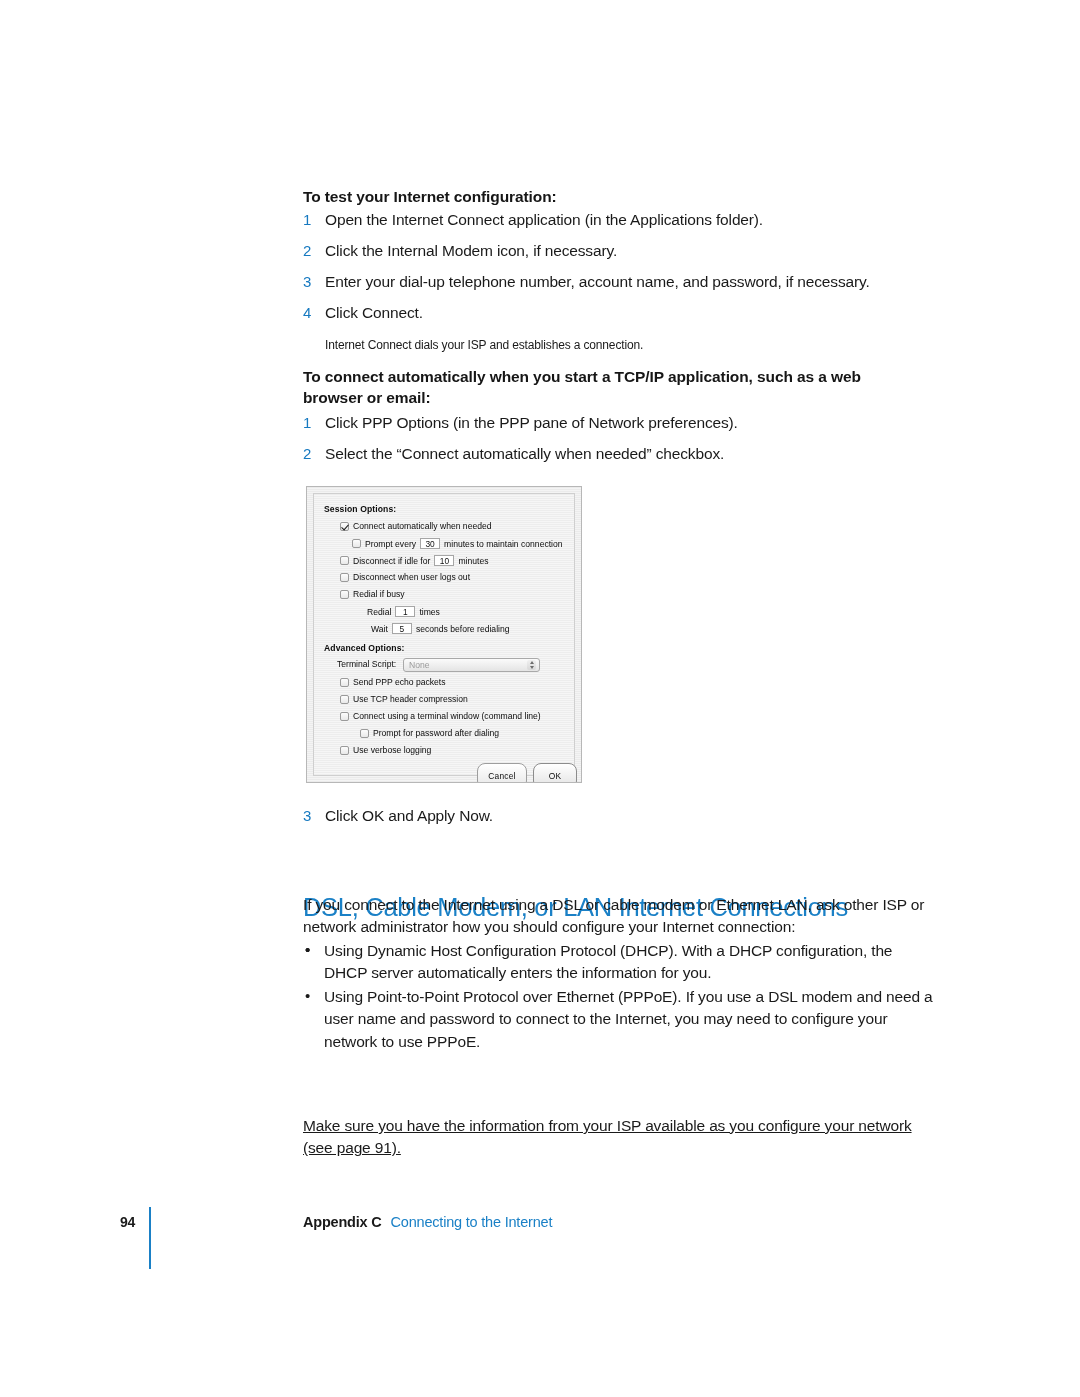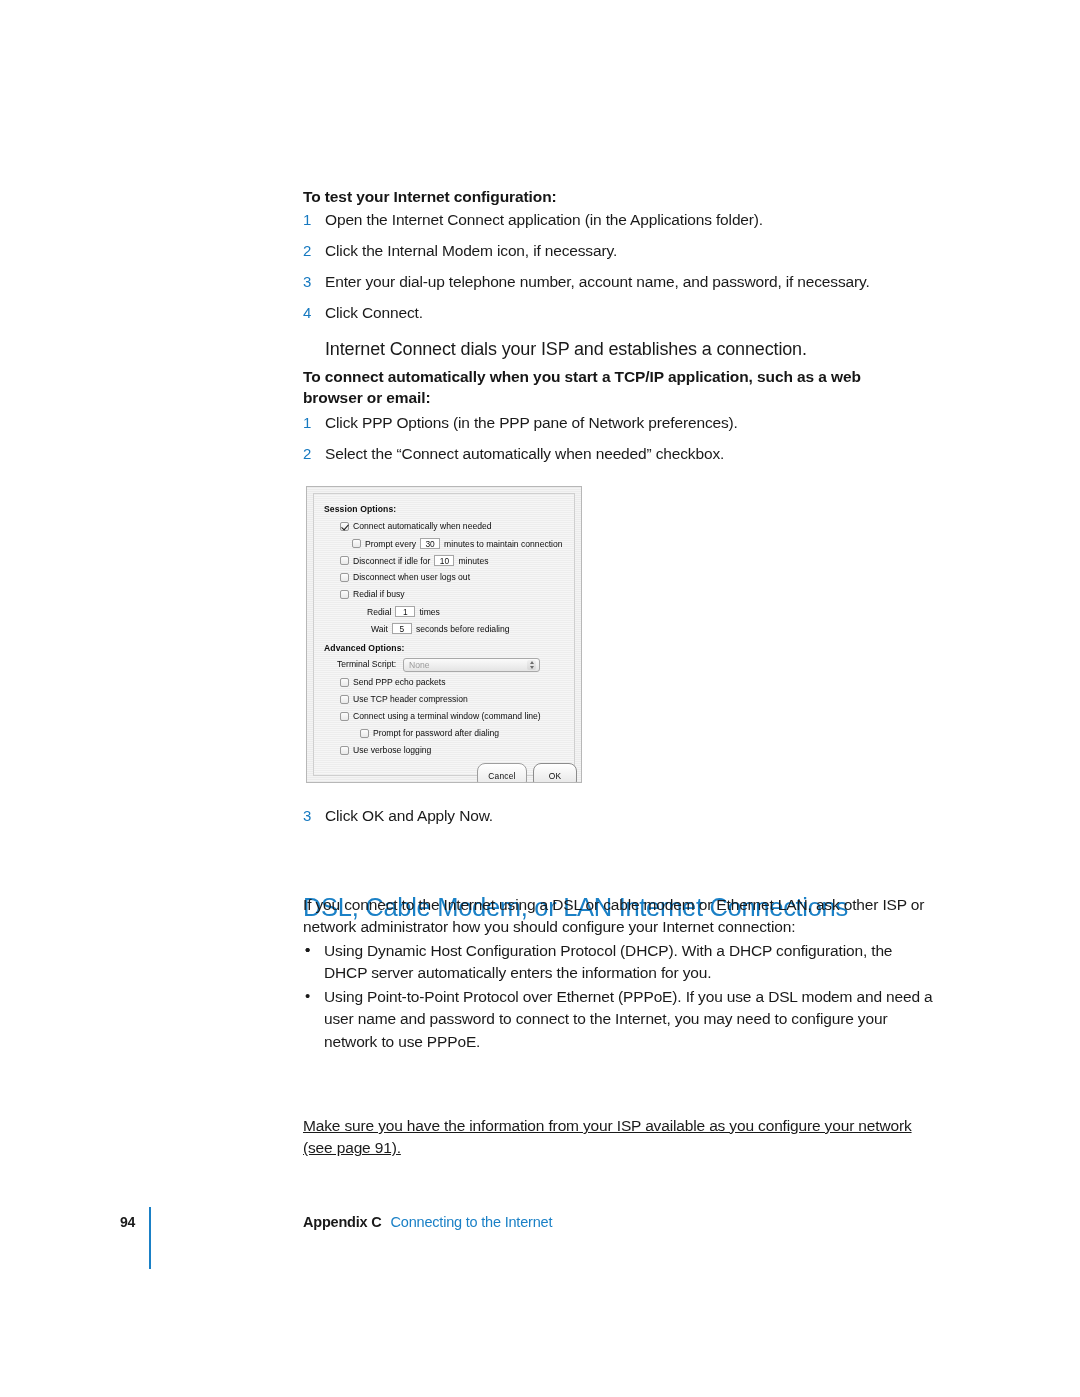--- a/index.html
+++ b/index.html
@@ -62,21 +62,21 @@
     position: absolute;
     left: 0;
     top: 0;
     width: 14px;
     text-align: left;
     color: #1679c0;
     font-size: 15px;
     font-weight: normal;
   }
   .note {
-    font-size: 18px;
+    font-size: 12px;
     line-height: 1.42;
     letter-spacing: -0.15px;
     padding-left: 22px;
     color: #1a1a1a;
     margin-top: 13px;
   }
 
   
   .bullets {
     list-style: none;

